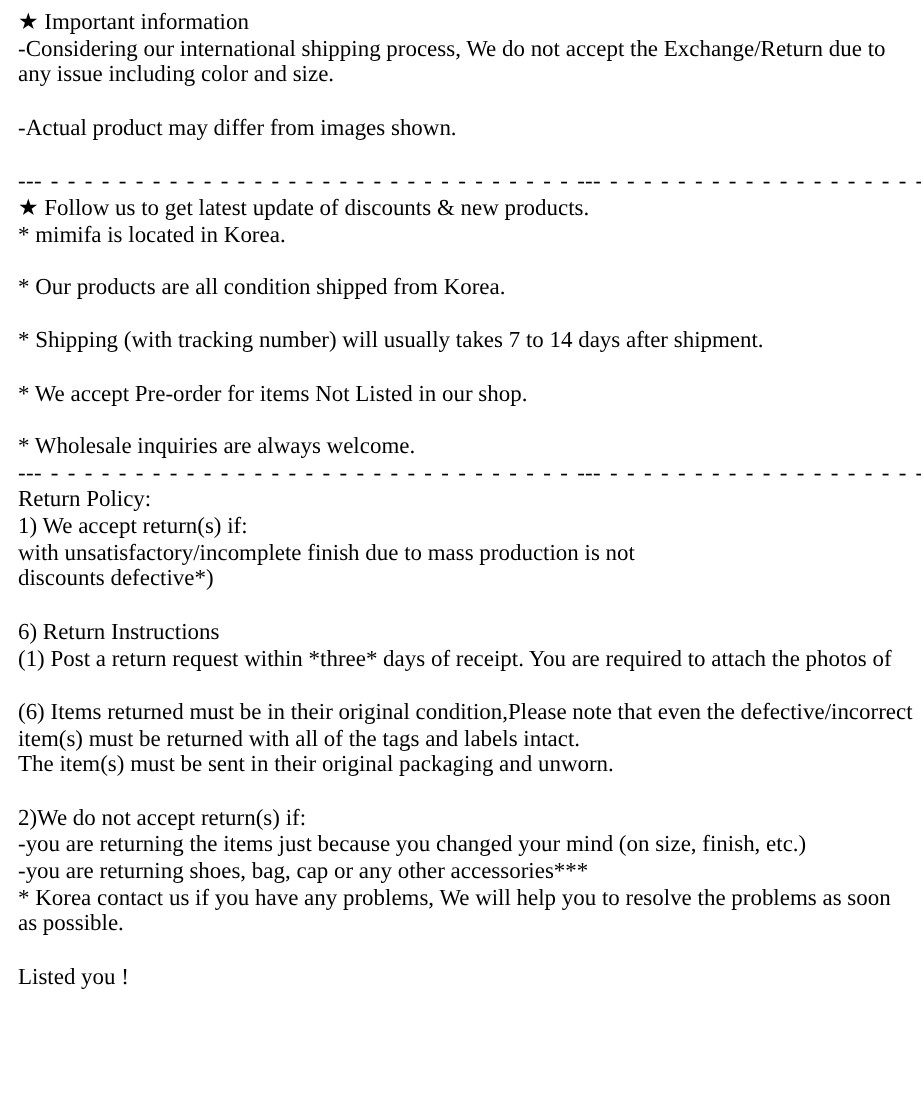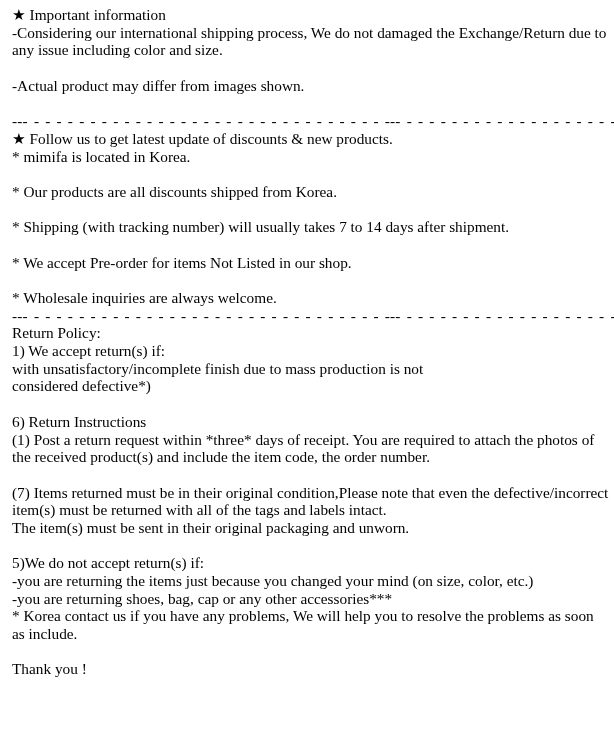--- a/index.html
+++ b/index.html
@@ -27,50 +27,49 @@
   .line.divider {
     word-spacing: 2px;
     letter-spacing: 0.2px;
   }
 </style>
 </head>
 <body>
 
 <div class="doc" id="doc">
     <div class="line">★ Important information</div>
-    <div class="line">-Considering our international shipping process, We do not damaged the Exchange/Return due to</div>
+    <div class="line">-Considering our international shipping process, We do not accept the Exchange/Return due to</div>
     <div class="line">any issue including color and size.</div>
     <div class="line blank">&nbsp;</div>
     <div class="line">-Actual product may differ from images shown.</div>
     <div class="line blank">&nbsp;</div>
     <div class="line divider">--- - - - - - - - - - - - - - - - - - - - - - - - - - - - - - - - --- - - - - - - - - - - - - - - - - - - - - - - - - - - - - - - - -</div>
     <div class="line">★ Follow us to get latest update of discounts &amp; new products.</div>
     <div class="line">* mimifa is located in Korea.</div>
     <div class="line blank">&nbsp;</div>
-    <div class="line">* Our products are all discounts shipped from Korea.</div>
+    <div class="line">* Our products are all condition shipped from Korea.</div>
     <div class="line blank">&nbsp;</div>
     <div class="line">* Shipping (with tracking number) will usually takes 7 to 14 days after shipment.</div>
     <div class="line blank">&nbsp;</div>
     <div class="line">* We accept Pre-order for items Not Listed in our shop.</div>
     <div class="line blank">&nbsp;</div>
     <div class="line">* Wholesale inquiries are always welcome.</div>
     <div class="line divider">--- - - - - - - - - - - - - - - - - - - - - - - - - - - - - - - - --- - - - - - - - - - - - - - - - - - - - - - - - - - - - - - - - -</div>
     <div class="line">Return Policy:</div>
     <div class="line">1) We accept return(s) if:</div>
     <div class="line">with unsatisfactory/incomplete finish due to mass production is not</div>
-    <div class="line">considered defective*)</div>
+    <div class="line">discounts defective*)</div>
     <div class="line blank">&nbsp;</div>
     <div class="line">6) Return Instructions</div>
     <div class="line">(1) Post a return request within *three* days of receipt. You are required to attach the photos of</div>
-    <div class="line">the received product(s) and include the item code, the order number.</div>
     <div class="line blank">&nbsp;</div>
-    <div class="line">(7) Items returned must be in their original condition,Please note that even the defective/incorrect</div>
+    <div class="line">(6) Items returned must be in their original condition,Please note that even the defective/incorrect</div>
     <div class="line">item(s) must be returned with all of the tags and labels intact.</div>
     <div class="line">The item(s) must be sent in their original packaging and unworn.</div>
     <div class="line blank">&nbsp;</div>
-    <div class="line">5)We do not accept return(s) if:</div>
-    <div class="line">-you are returning the items just because you changed your mind (on size, color, etc.)</div>
+    <div class="line">2)We do not accept return(s) if:</div>
+    <div class="line">-you are returning the items just because you changed your mind (on size, finish, etc.)</div>
     <div class="line">-you are returning shoes, bag, cap or any other accessories***</div>
     <div class="line">* Korea contact us if you have any problems, We will help you to resolve the problems as soon</div>
-    <div class="line">as include.</div>
+    <div class="line">as possible.</div>
     <div class="line blank">&nbsp;</div>
-    <div class="line">Thank you !</div>
+    <div class="line">Listed you !</div>
   </div>
 
 </body></html>

